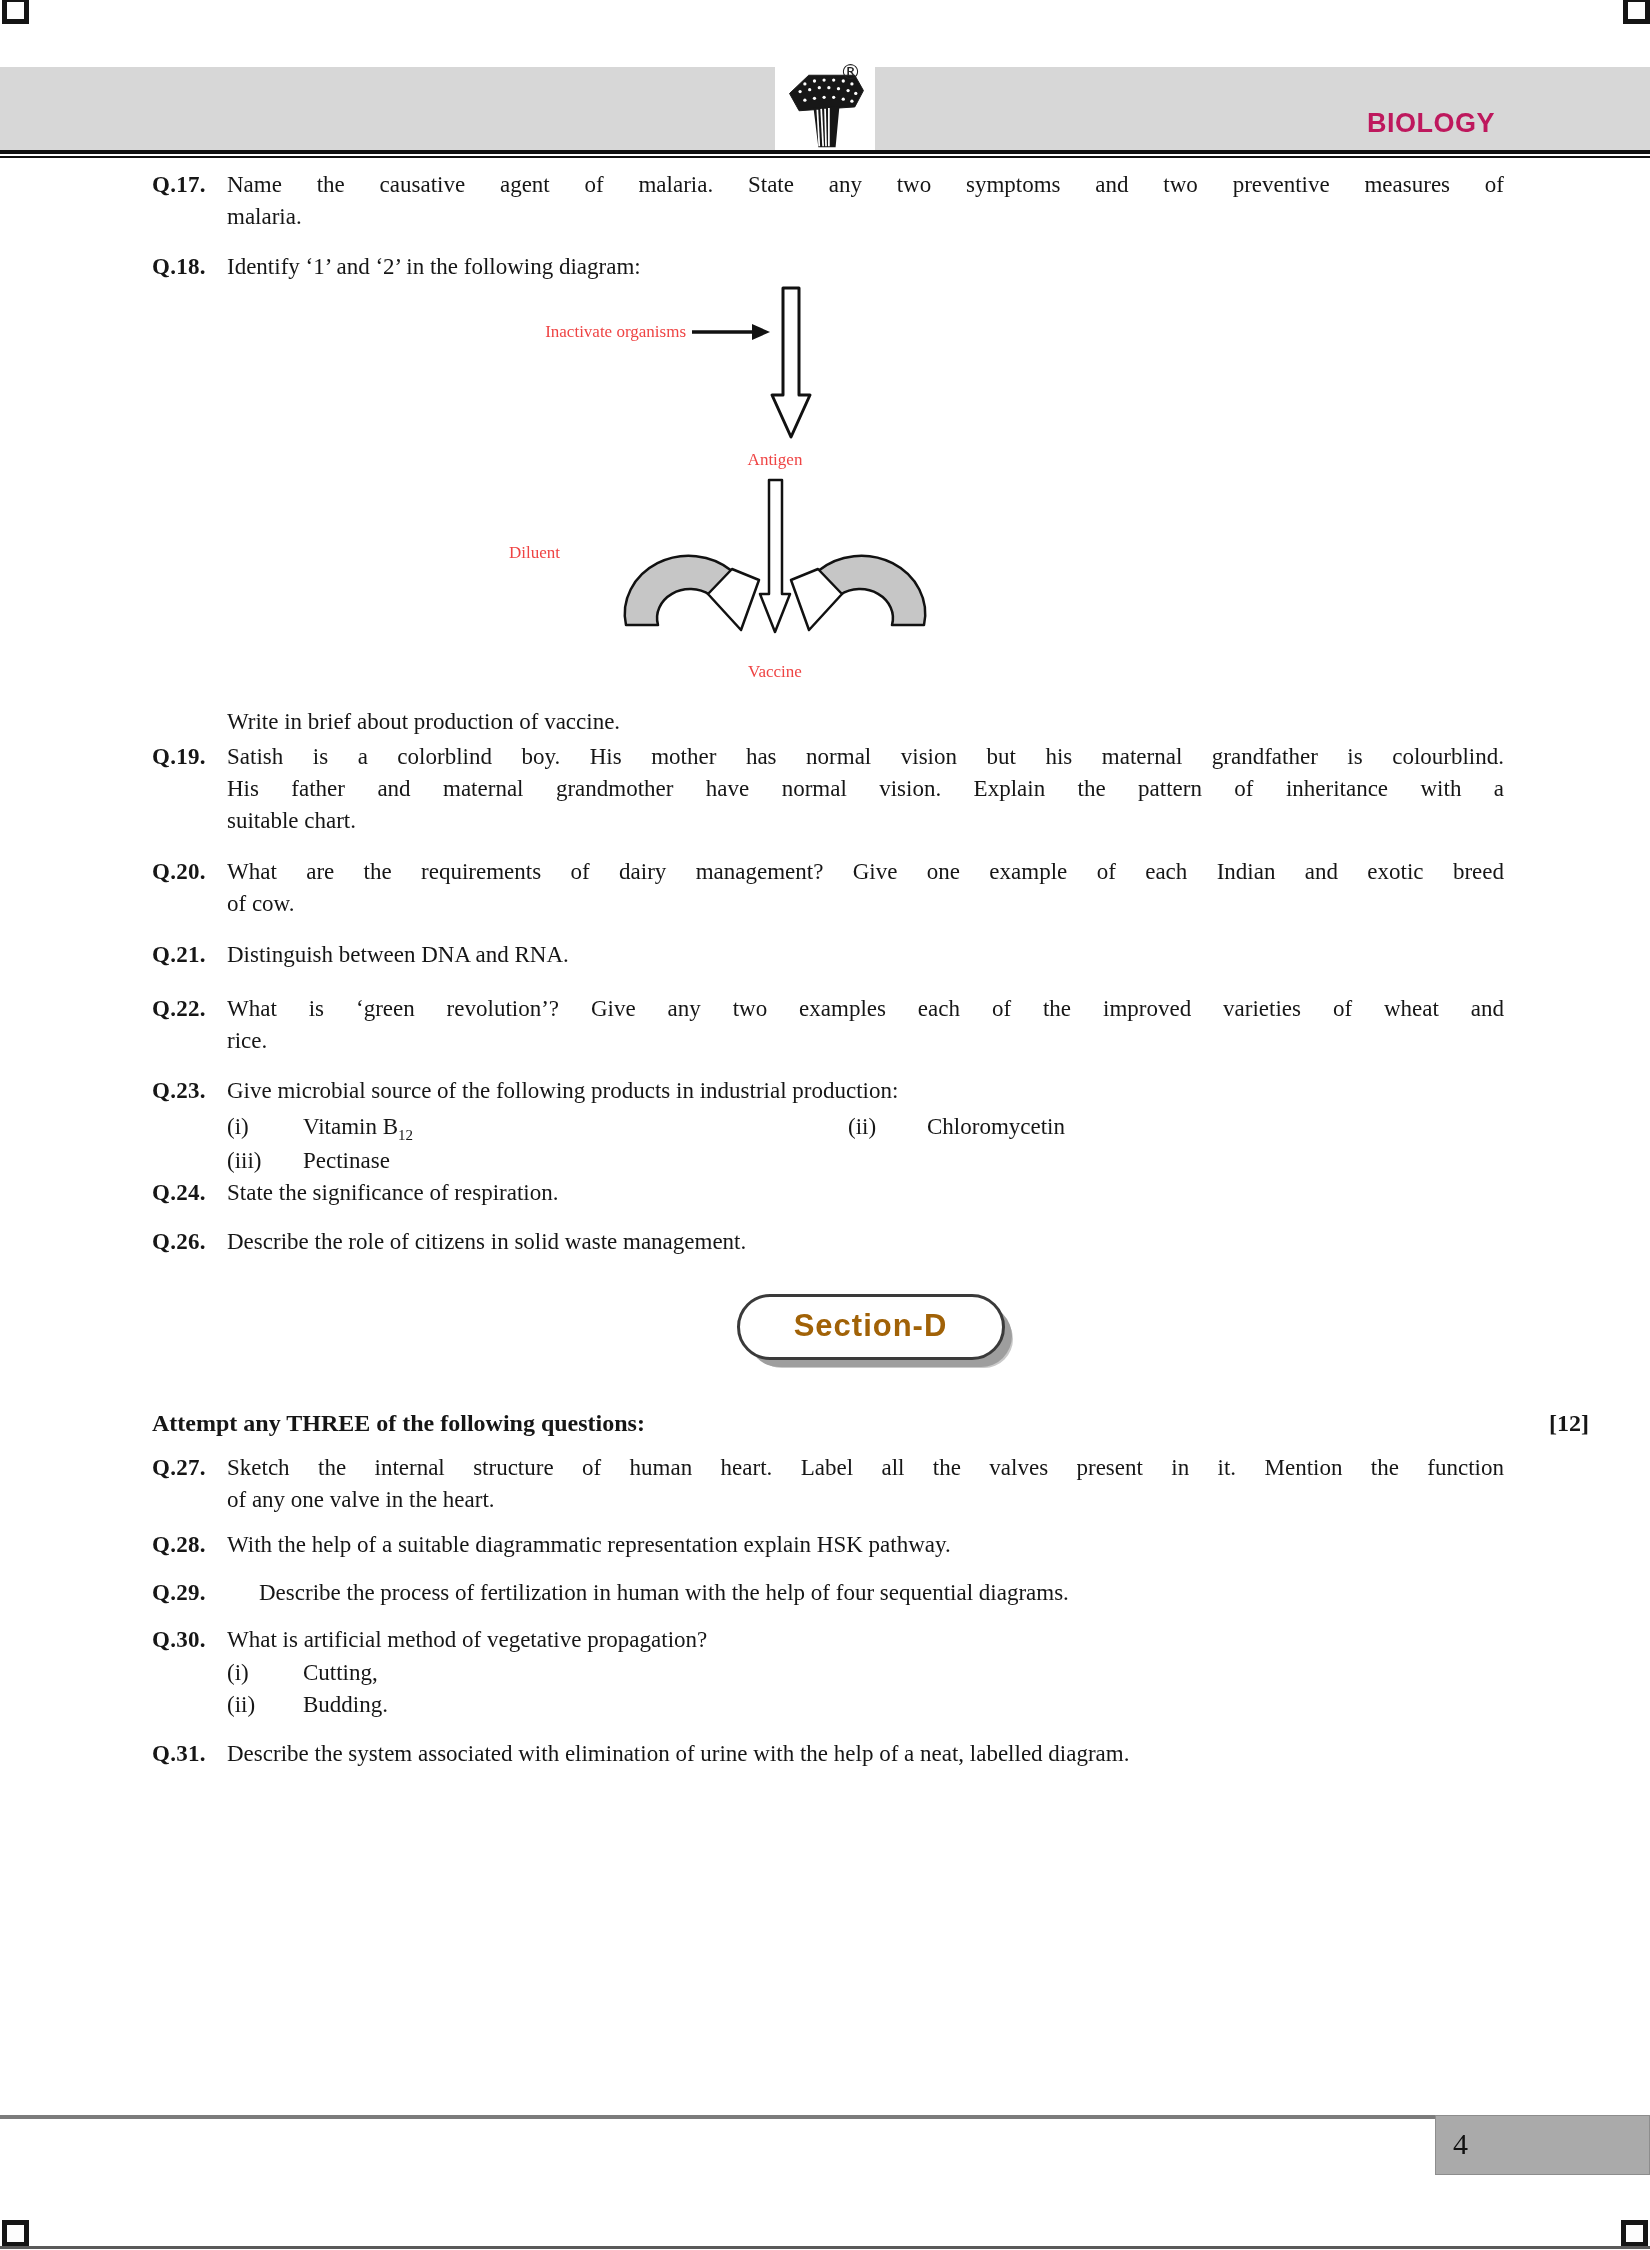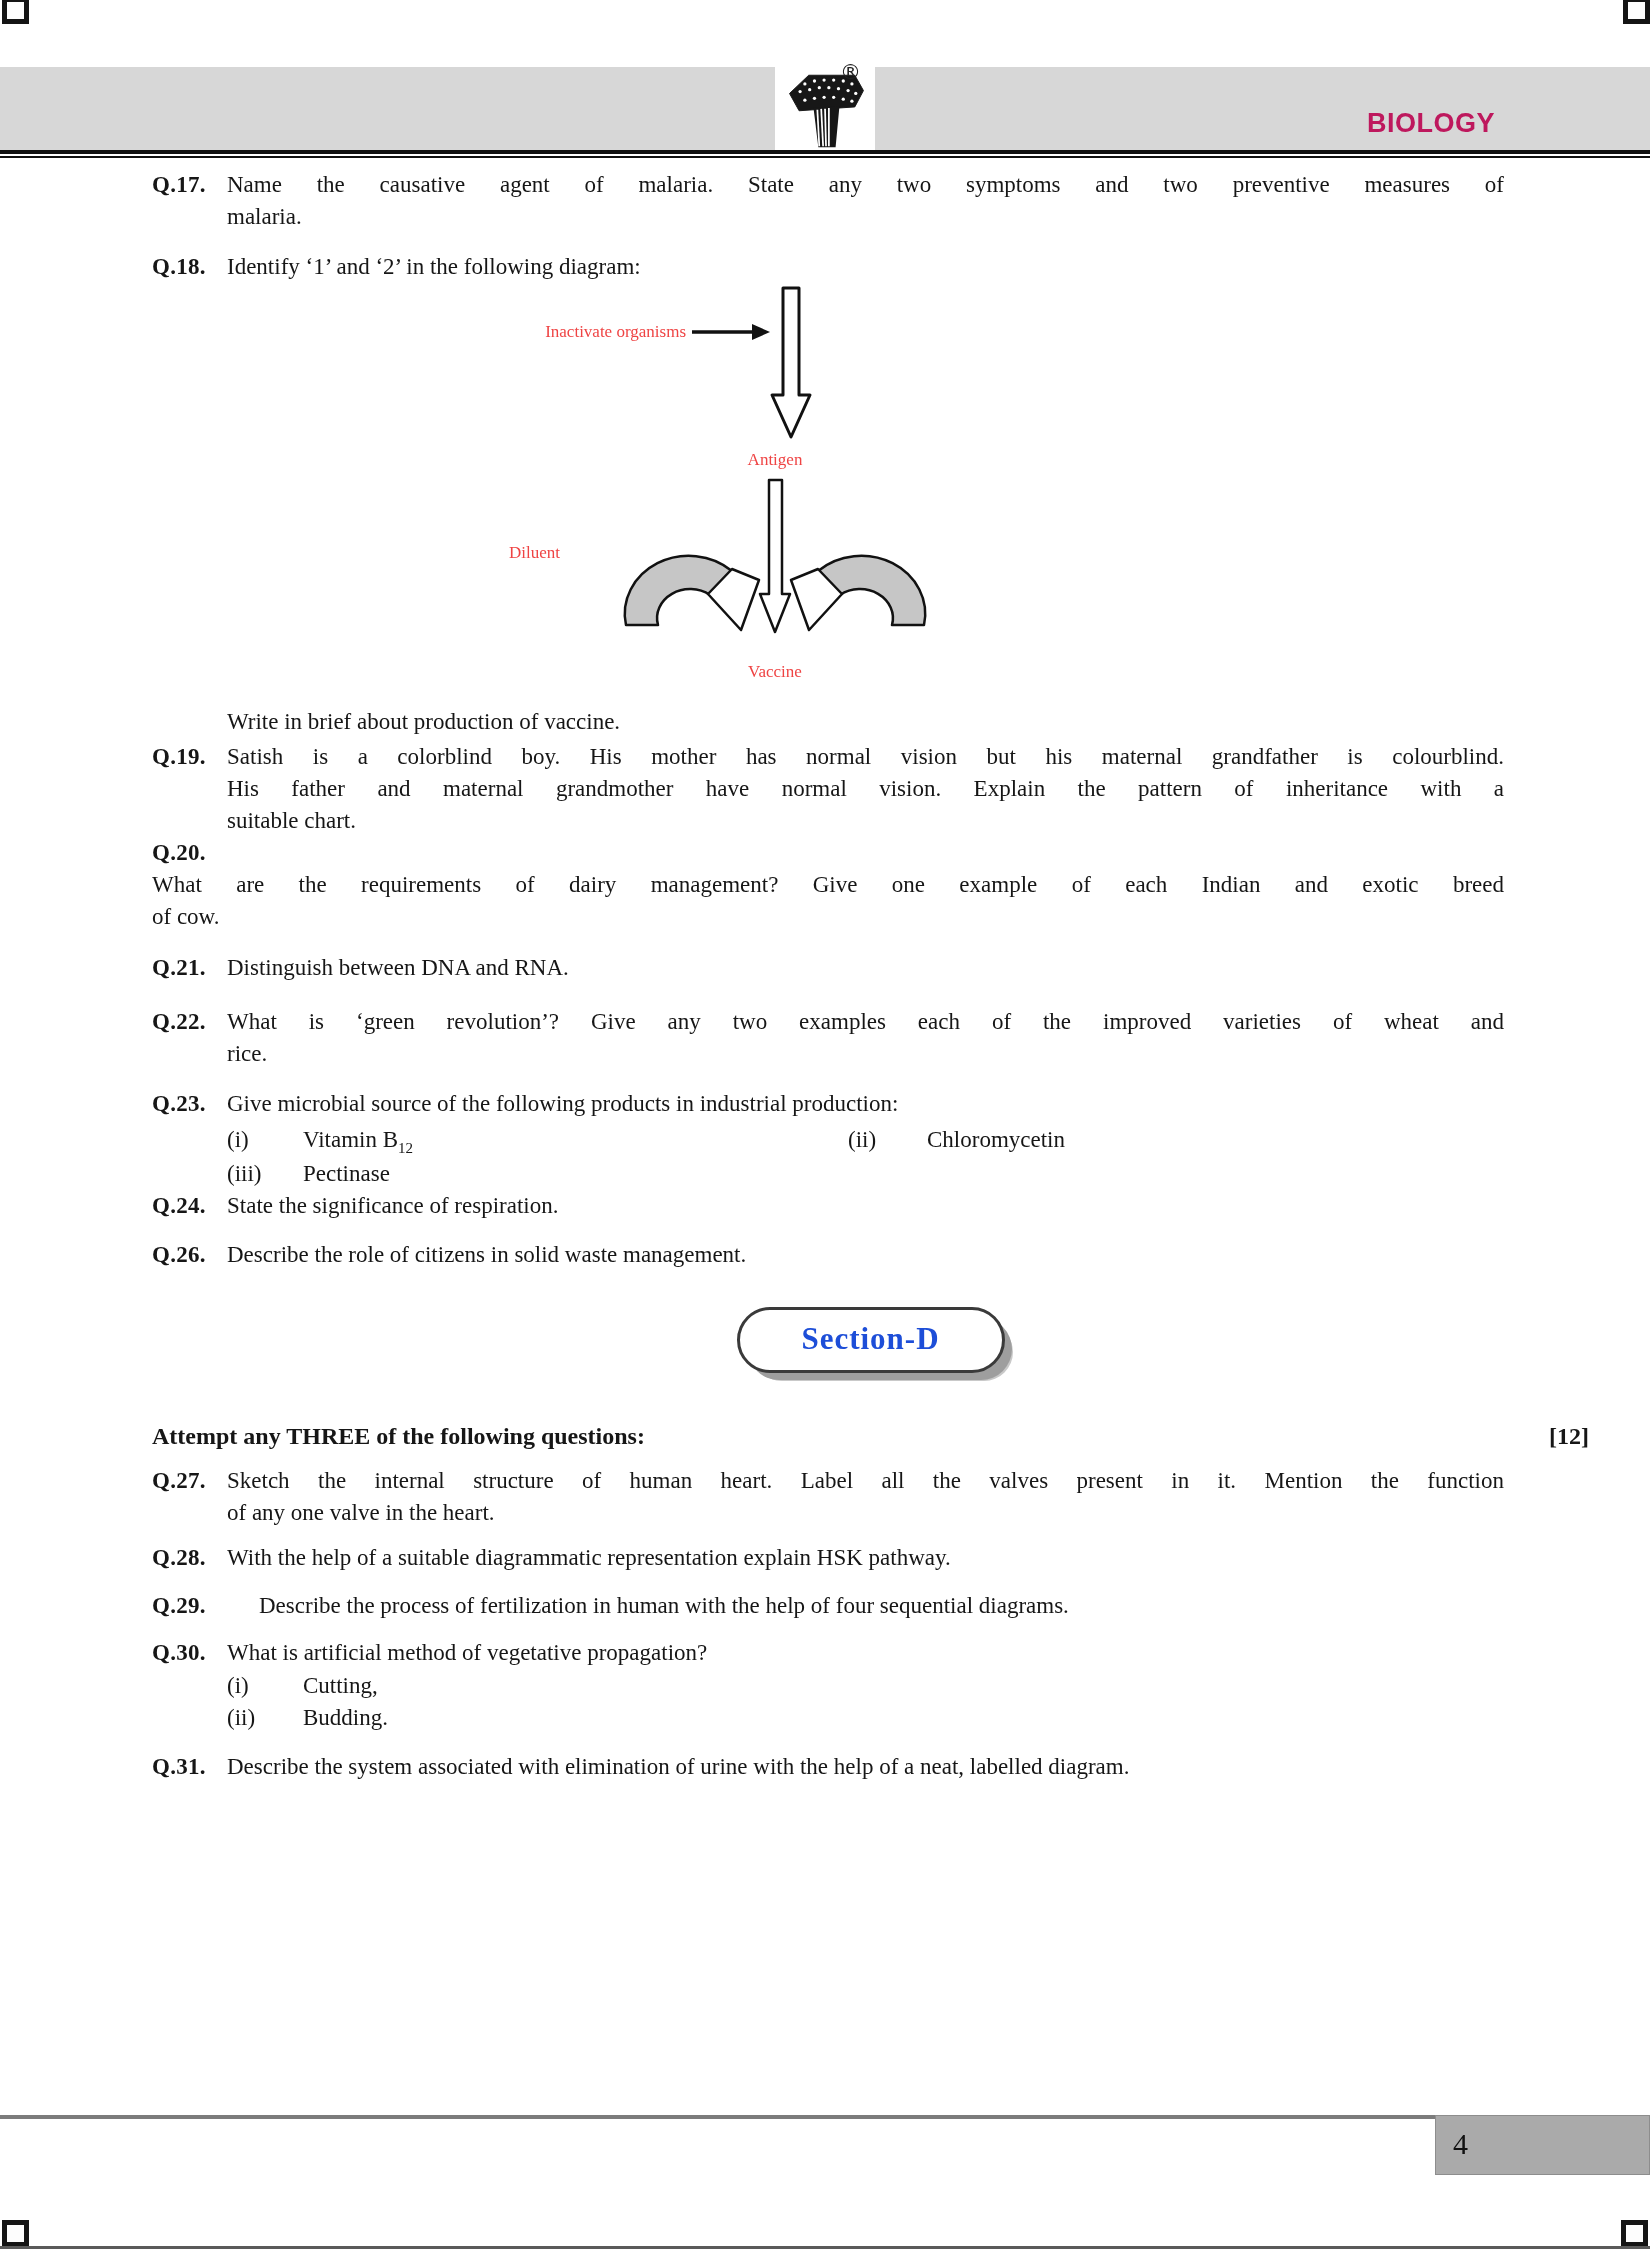--- a/index.html
+++ b/index.html
@@ -48,22 +48,22 @@
   .dl-source{left:0;top:33px;width:459px;text-align:right;}
   .dl-antigen{left:448px;top:161px;width:200px;text-align:center;}
   .dl-diluent{left:282px;top:254px;width:120px;}
   .dl-vaccine{left:448px;top:373px;width:200px;text-align:center;}
   .dsvg{position:absolute;left:0;top:0;}
 
   
   .badge{
     width:262px;height:60px;margin:36px auto 0;border:3px solid #3a3a3a;border-radius:33px;background:#ffffff;
     box-shadow:9px 9px 0 -2px #9e9e9e, 12px 12px 0 -4px #c9c9c9;
-    text-align:center;line-height:58px;font-family:Liberation Serif, serif;
-    font-weight:bold;font-size:31px;letter-spacing:1px;color:#1d4ed8;
+    text-align:center;line-height:58px;font-family:Liberation Sans, sans-serif;
+    font-weight:bold;font-size:31px;letter-spacing:1px;color:#a16207;
   }
   .attempt{display:flex;justify-content:space-between;font-weight:bold;font-size:24px;line-height:32px;margin-top:47px;}
 
   
   .footer-rule{position:absolute;left:0;top:2115px;width:1435px;height:4px;background:#7c7c7c;}
   .pagebox{
     position:absolute;left:1435px;top:2115px;width:215px;height:60px;background:#aaaaaa;
     border:1px solid #8d8d8d;box-sizing:border-box;font-size:30px;line-height:56px;padding-left:17px;color:#111;
   }
   .bottom-rule{position:absolute;left:0;top:2246px;width:1650px;height:3px;background:#5a5a5a;}
@@ -167,21 +167,21 @@
 
     <div class="q" style="margin-top:3px;">
       <div class="qno">Q.19.</div>
       <div class="qbody">
         <div class="line j">Satish is a colorblind boy. His mother has normal vision but his maternal grandfather is colourblind.</div>
         <div class="line j">His father and maternal grandmother have normal vision. Explain the pattern of inheritance with a</div>
         <div class="line">suitable chart.</div>
       </div>
     </div>
 
-    <div class="q" style="flex-direction:column;">
+    <div class="q" style="margin-top:19px;">
       <div class="qno">Q.20.</div>
       <div class="qbody">
         <div class="line j">What are the requirements of dairy management? Give one example of each Indian and exotic breed</div>
         <div class="line">of cow.</div>
       </div>
     </div>
 
     <div class="q" style="margin-top:19px;">
       <div class="qno">Q.21.</div>
       <div class="qbody">

